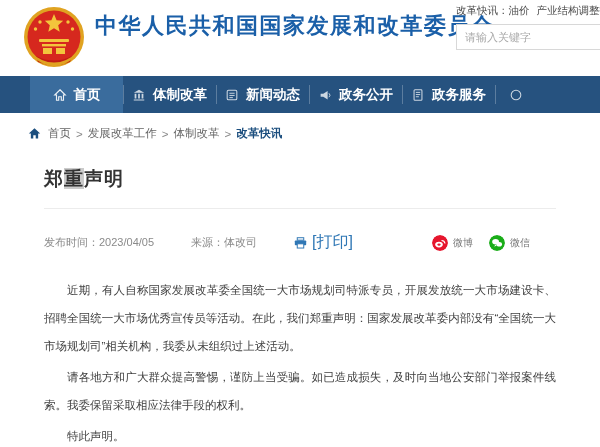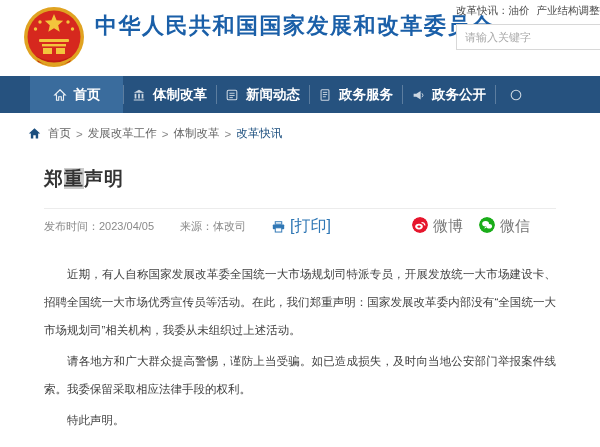--- a/index.html
+++ b/index.html
@@ -29,34 +29,34 @@
   .nav-item.active { background:#3a6c9d; }
   .nav-item.active::before { display:none; }
   .nav-icon { width:14px; height:14px; opacity:0.9; flex:0 0 auto; }
   .nav-item.partial { width:40px; justify-content:flex-start; padding-left:14px; }
 
   
   .breadcrumb { display:flex; align-items:center; gap:5px; padding:13px 0 10px 28px; font-size:11.5px; color:#666; }
   .crumb-home-icon { width:13px; height:13px; margin-right:2px; }
   .breadcrumb a { color:#666; text-decoration:none; }
   .crumb-sep { color:#888; }
-  .crumb-current { color:#1b4e7e; font-weight:normal; }
+  .crumb-current { color:#1b4e7e; font-weight:bold; }
 
   
   .article { padding:0 44px; }
   .article-title { margin-top:15px; font-size:19px; font-weight:bold; color:#333; letter-spacing:1px; }
   .title-selected { background:#cbcbcb; }
   .title-divider { border:none; border-top:1px solid #ececec; margin-top:16px; }
 
-  .meta-row { display:flex; align-items:center; margin-top:7px; font-size:11px; color:#8a8a8a; }
+  .meta-row { display:flex; align-items:center; margin-top:23px; font-size:11px; color:#8a8a8a;gap:11px; }
   .meta-item { margin-right:26px; }
   .print-link { display:flex; align-items:center; gap:5px; color:#2f77b5; text-decoration:none; font-size:16px; }
   .print-icon { width:13px; height:12px; }
   .share { margin-left:auto; display:flex; align-items:center; gap:16px; margin-right:26px; }
-  .share-item { display:flex; gap:5px; color:#777; font-size:15px; cursor:pointer; }
+  .share-item { display:flex; align-items:center; gap:5px; color:#777; font-size:10px; cursor:pointer; }
   .share-icon { width:16px; height:16px; border-radius:50%; }
 
   .body-text { margin-top:23px; }
   .body-text p { font-size:11.5px; color:#3f3f3f; line-height:28px; text-indent:2em; text-align:justify; }
   .body-text p + p { margin-top:3px; }
 </style>
 </head>
 <body>
 
 <div class="top-header">
@@ -103,31 +103,31 @@
   </div>
   <div class="nav-item">
     <svg class="nav-icon" viewBox="0 0 16 16">
       <rect x="2.5" y="2.5" width="11" height="11" rx="1.5" fill="none" stroke="#fff" stroke-width="1.2" opacity="0.85"></rect>
       <path d="M5 6 H11 M5 8.5 H11 M5 11 H9" stroke="#fff" stroke-width="1.1" opacity="0.85"></path>
     </svg>
     <span>新闻动态</span>
   </div>
   <div class="nav-item">
     <svg class="nav-icon" viewBox="0 0 16 16">
+      <path d="M3 6.5 V10 L6 10 L11 13 V3.5 L6 6.5 Z" fill="#fff" opacity="0.85"></path>
+      <path d="M12.5 6 a3 3 0 0 1 0 4.5" stroke="#fff" stroke-width="1.1" fill="none" opacity="0.85"></path>
+    </svg>
+    <span>政务公开</span>
+  </div>
+  <div class="nav-item">
+    <svg class="nav-icon" viewBox="0 0 16 16">
       <rect x="3.5" y="2" width="9" height="12" rx="1" fill="none" stroke="#fff" stroke-width="1.2" opacity="0.85"></rect>
       <path d="M5.5 5 H10.5 M5.5 7.5 H10.5 M5.5 10 H9" stroke="#fff" stroke-width="1.1" opacity="0.85"></path>
     </svg>
     <span>政务服务</span>
-  </div>
-  <div class="nav-item">
-    <svg class="nav-icon" viewBox="0 0 16 16">
-      <path d="M3 6.5 V10 L6 10 L11 13 V3.5 L6 6.5 Z" fill="#fff" opacity="0.85"></path>
-      <path d="M12.5 6 a3 3 0 0 1 0 4.5" stroke="#fff" stroke-width="1.1" fill="none" opacity="0.85"></path>
-    </svg>
-    <span>政务公开</span>
   </div>
   <div class="nav-item partial">
     <svg class="nav-icon" viewBox="0 0 16 16">
       <circle cx="8" cy="8" r="5.5" fill="none" stroke="#fff" stroke-width="1.2" opacity="0.85"></circle>
     </svg>
   </div>
 </div>
 
 <div class="breadcrumb">
   <svg class="crumb-home-icon" viewBox="0 0 16 16">

